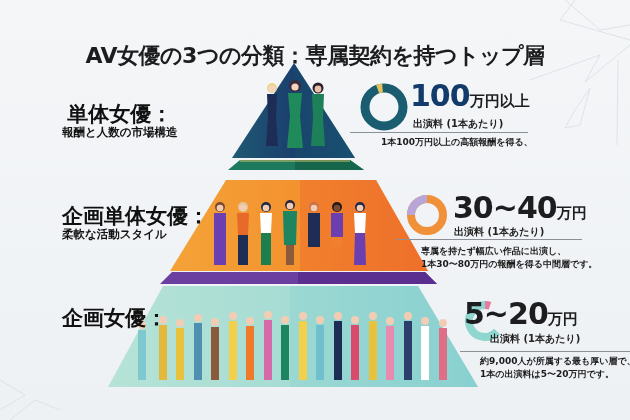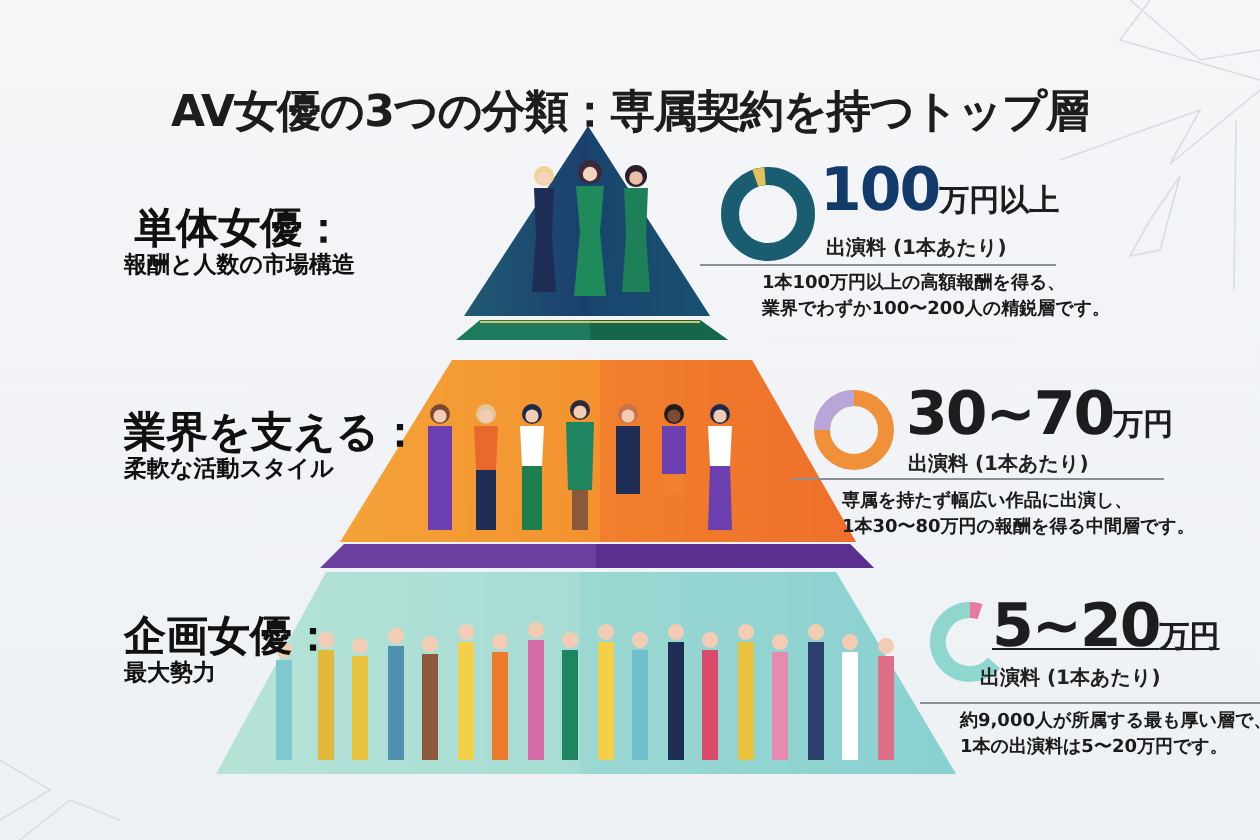--- a/index.html
+++ b/index.html
@@ -190,62 +190,60 @@
     </g>
   </g>
 </svg>
 
 <div class="abs tier-label" style="left:62px; top:104px;">
   <span class="h">単体女優：</span>
   <span class="s">報酬と人数の市場構造</span>
 </div>
 
 <div class="abs tier-label" style="left:62px; top:206px;">
-  <span class="h">業界を支える：</span>
+  <span class="h">企画単体女優：</span>
   <span class="s">柔軟な活動スタイル</span>
 </div>
 
 <div class="abs tier-label" style="left:62px; top:308px;">
   <span class="h">企画女優：</span>
-  <span class="s">最大勢力</span>
 </div>
 
 <svg class="abs" style="left:359px; top:82px;" width="50" height="50" viewBox="0 0 50 50">
   <circle cx="25" cy="25" r="19" fill="none" stroke="#1a5c70" stroke-width="9"></circle>
   <path d="M22.5,6.2 A19,19 0 0 1 27.5,6.2" fill="none" stroke="#e3c15c" stroke-width="9" transform="rotate(-12 25 25)"></path>
 </svg>
 <div class="abs price-main navy" style="left:410px; top:78px;">
   <span class="num">100</span><span class="unit dark">万円以上</span>
 </div>
 <div class="abs price-sub" style="left:413px; top:117px;">出演料 (1本あたり)</div>
 <div class="abs rule" style="left:350px; top:132px; width:178px;"></div>
 <div class="abs desc" style="left:369px; top:136px;margin-left:12px;">
   <div>1本100万円以上の高額報酬を得る、</div>
-  <div>業界でわずか100〜200人の精鋭層です。</div>
 </div>
 
 <svg class="abs" style="left:405px; top:193px;" width="44" height="44" viewBox="0 0 44 44">
   <circle cx="22" cy="22" r="16" fill="none" stroke="#f0913a" stroke-width="8"></circle>
   <path d="M6,22 A16,16 0 0 1 22,6" fill="none" stroke="#b9a6d9" stroke-width="8"></path>
 </svg>
 <div class="abs price-main dark" style="left:453px; top:190px;">
-  <span class="num">30~70</span><span class="unit">万円</span>
+  <span class="num">30~40</span><span class="unit">万円</span>
 </div>
 <div class="abs price-sub" style="left:454px; top:225px;">出演料 (1本あたり)</div>
 <div class="abs rule" style="left:396px; top:239px; width:186px;"></div>
 <div class="abs desc" style="left:421px; top:245px;">
   <div>専属を持たず幅広い作品に出演し、</div>
   <div>1本30〜80万円の報酬を得る中間層です。</div>
 </div>
 
 <svg class="abs" style="left:463px; top:299px;" width="44" height="44" viewBox="0 0 44 44">
   <path d="M22,6 A16,16 0 1 0 34,32.5" fill="none" stroke="#8fd6cf" stroke-width="8"></path>
   <path d="M22,6 A16,16 0 0 1 27,6.8" fill="none" stroke="#e879a0" stroke-width="8"></path>
 </svg>
-<div class="abs price-main dark" style="left:496px; top:296px;text-decoration:underline;">
+<div class="abs price-main dark" style="left:464px; top:296px;">
   <span class="num">5~20</span><span class="unit">万円</span>
 </div>
 <div class="abs price-sub" style="left:490px; top:332px;">出演料 (1本あたり)</div>
 <div class="abs rule" style="left:460px; top:351px; width:170px;"></div>
 <div class="abs desc" style="left:480px; top:355px;">
   <div>約9,000人が所属する最も厚い層で、</div>
   <div>1本の出演料は5〜20万円です。</div>
 </div>
 
 </body></html>

